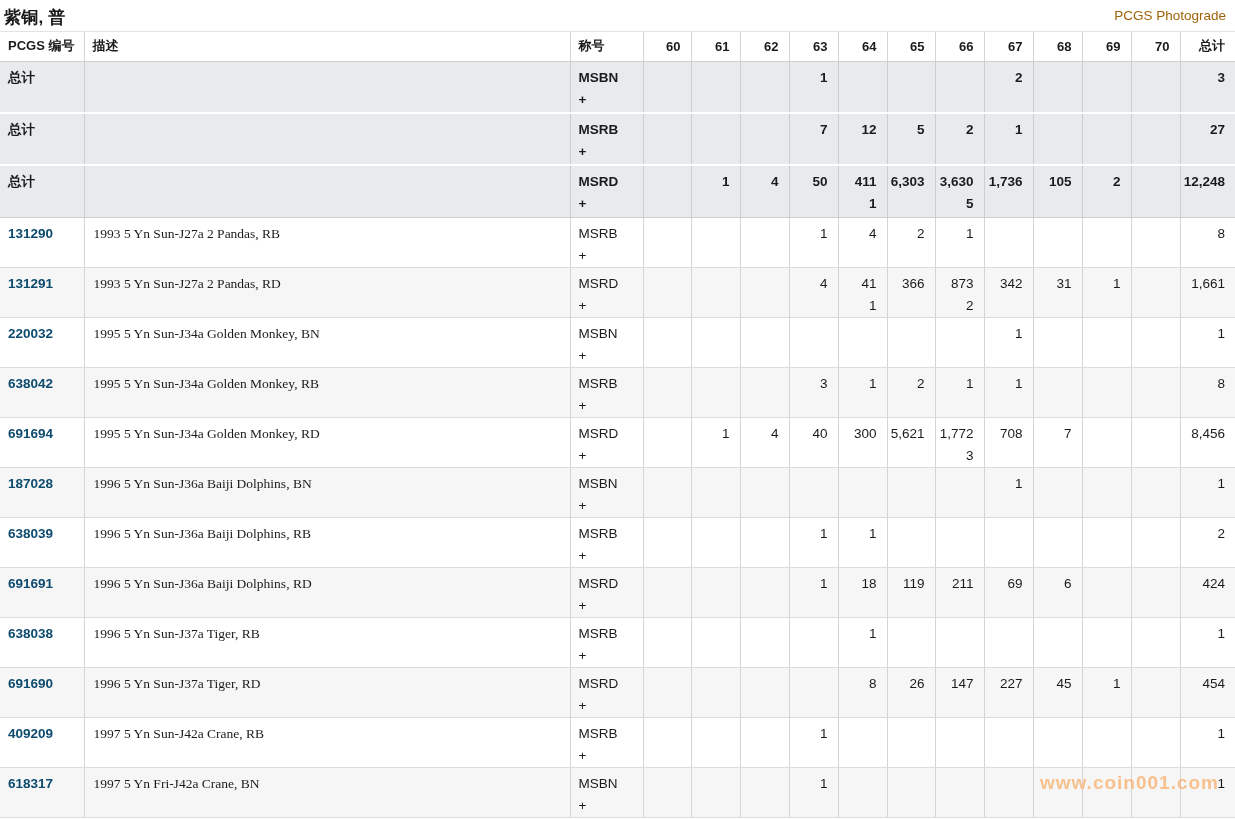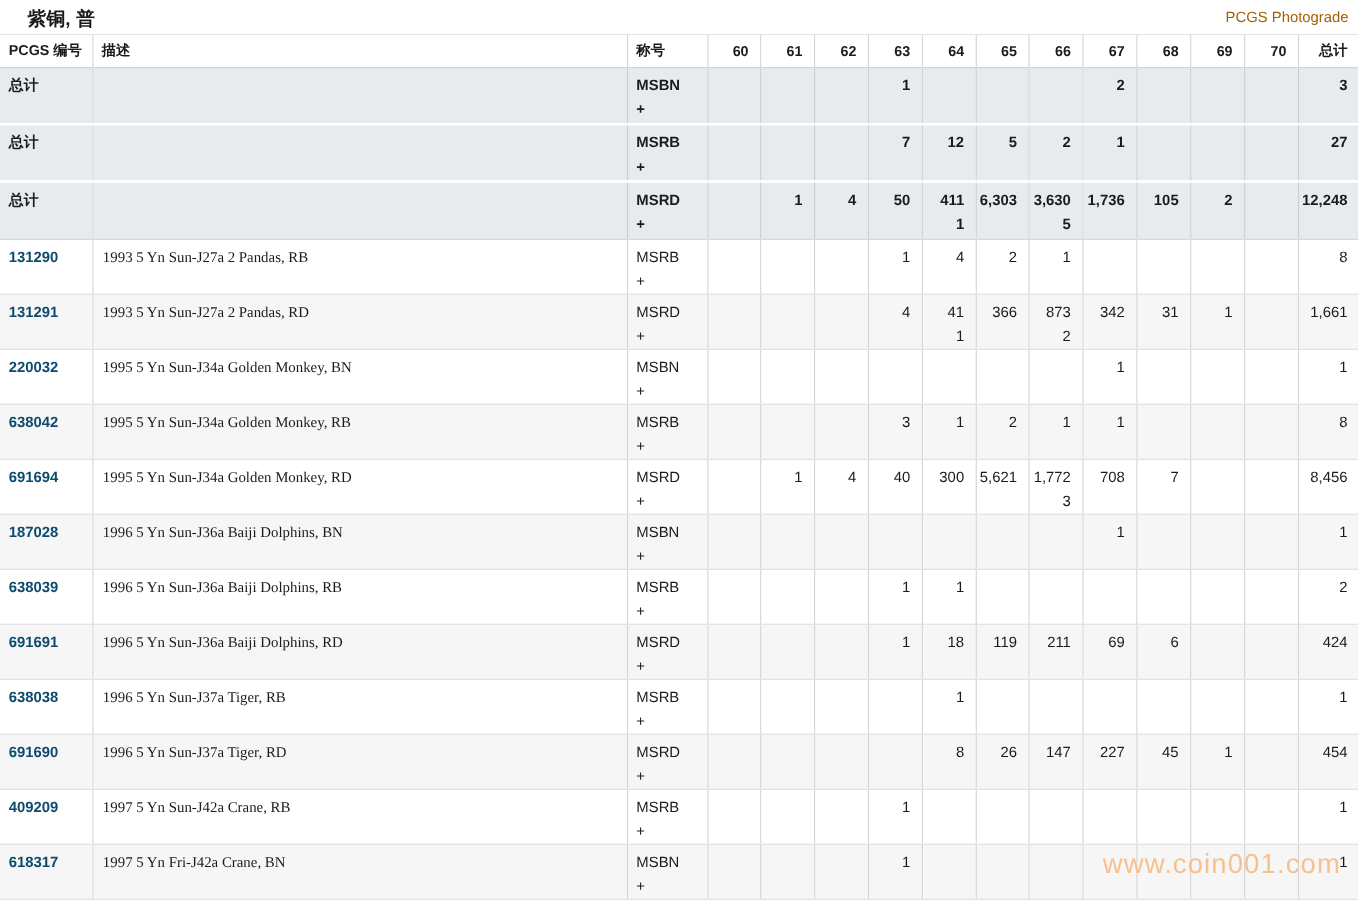--- a/index.html
+++ b/index.html
@@ -4,21 +4,21 @@
 <style>
   * { box-sizing: border-box; }
   html, body { margin: 0; padding: 0; }
   body {
     width: 1235px; height: 819px; overflow: hidden; position: relative;
     background: #ffffff; color: #1b1b1b;
     font-family: "Liberation Sans", sans-serif;
   }
   .topbar {
     display: flex; justify-content: space-between; align-items: flex-start;
-    height: 32px; padding: 6px 9px 0 25px;
+    height: 32px; padding: 6px 9px 0 4px;
     border-bottom: 1px solid #e2e2e2;
     text-align: center;
   }
   .title { font-size: 17px; font-weight: 700; letter-spacing: 0.2px; }
   .pg-link { font-size: 13.5px; color: #a16207; cursor: pointer; margin-top: 2px; }
 
   table.pop {
     border-collapse: collapse; table-layout: fixed; width: 1235px;
   }
   th {
@@ -51,21 +51,21 @@
   tr.row-total td {
     height: 52px; background: #e8ebee; font-weight: 700;
     border-bottom: 2px solid #ffffff; border-left-color: #c9ced3;
   }
   tr.row-total.last-total td { border-bottom: 1px solid #cfcfcf; }
 
   .link { color: #0c4a6e; cursor: pointer; font-weight: bold; }
 
   .watermark {
     position: absolute; right: 16px; top: 772px;
-    font-size: 25px; font-weight: 400; letter-spacing: 1px;
+    font-size: 19px; font-weight: 700; letter-spacing: 1px;
     color: #f8bc84; opacity: 0.92; pointer-events: none;
   }
 </style>
 </head>
 <body>
 
 <div class="topbar">
   <div class="title">紫铜, 普</div>
   <div class="pg-link">PCGS Photograde</div>
 </div>

